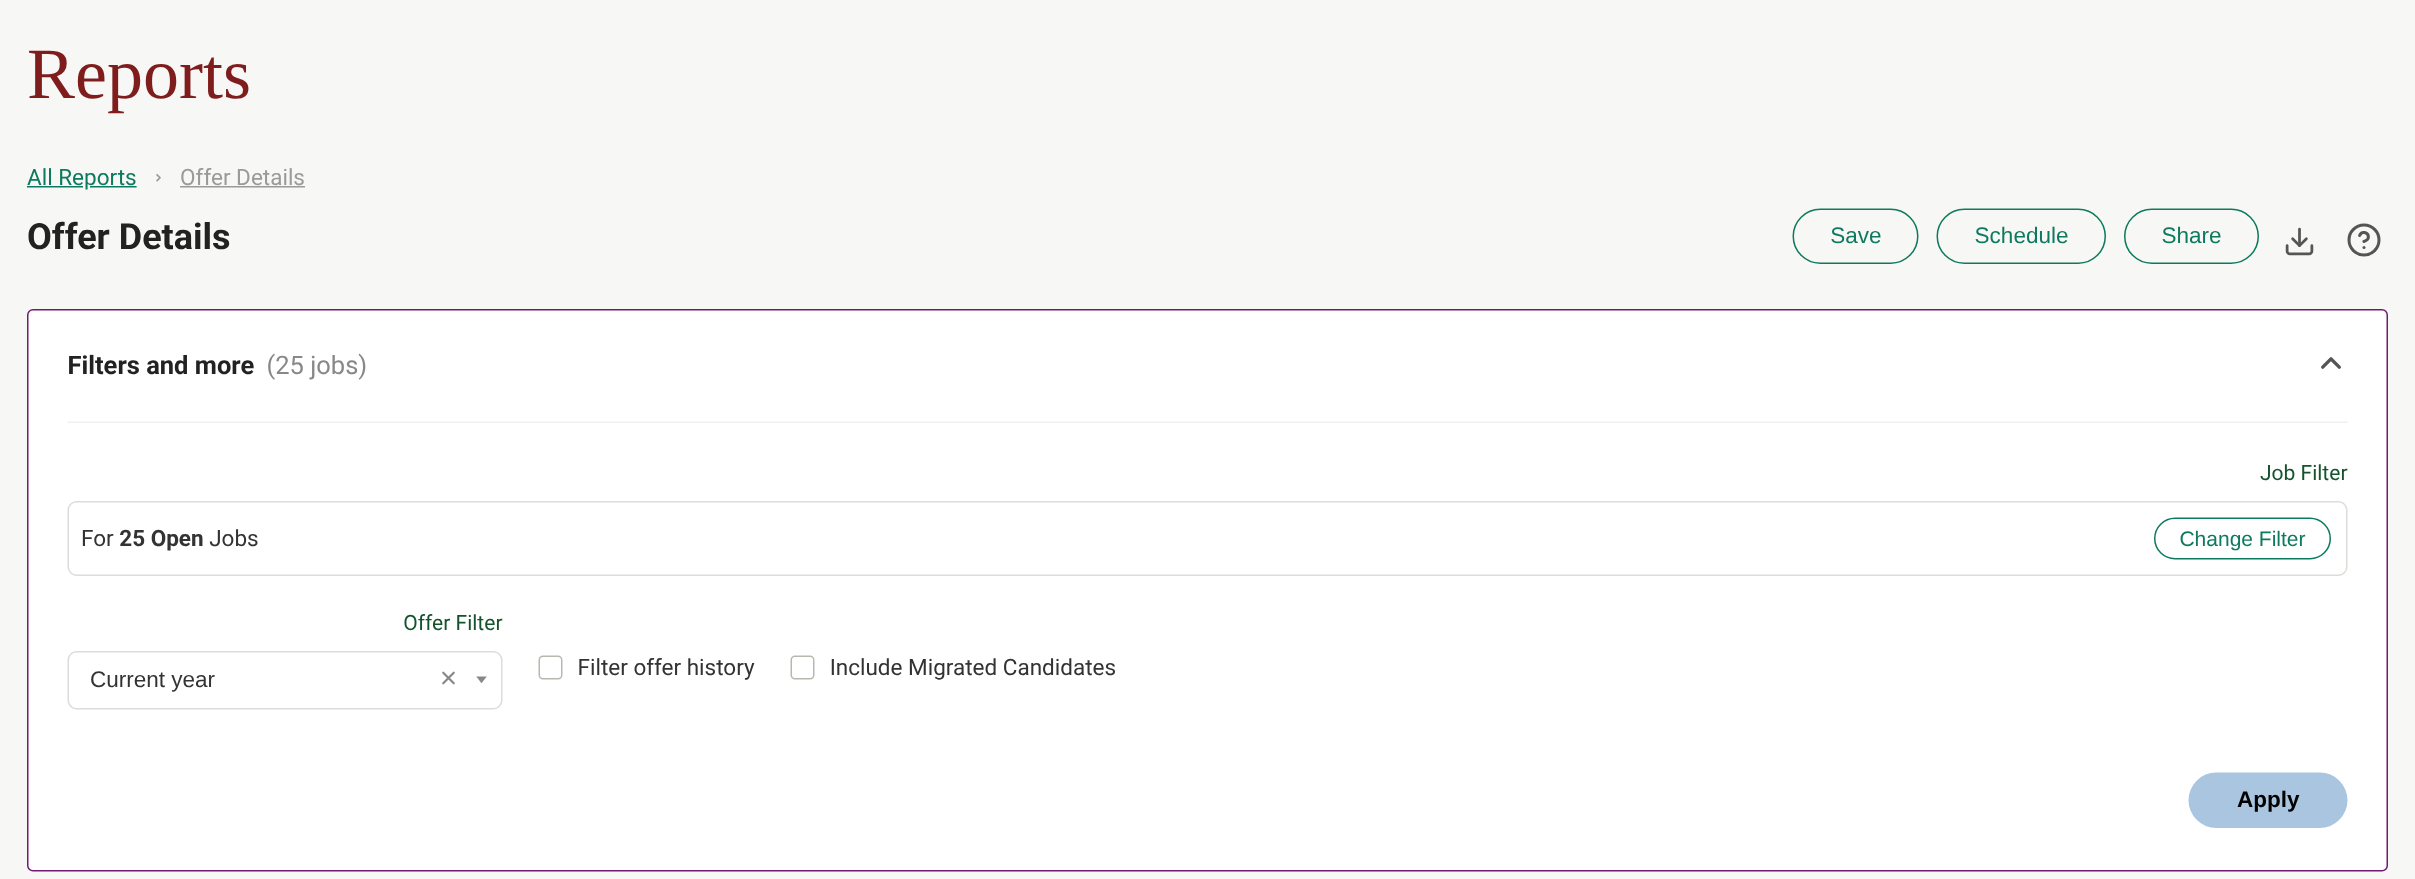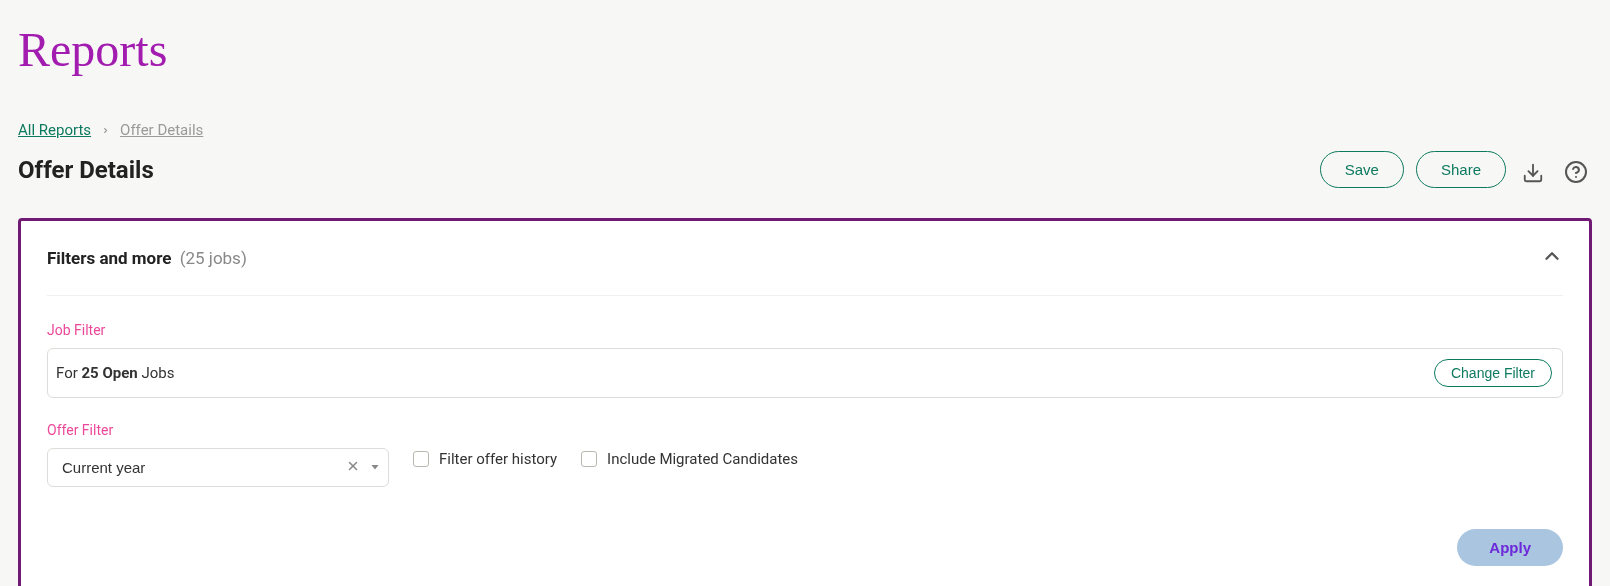--- a/index.html
+++ b/index.html
@@ -7,22 +7,22 @@
       font-family: -apple-system, BlinkMacSystemFont, "Segoe UI", Roboto, Helvetica, Arial, sans-serif;
       background: #f7f7f5;
       color: #333;
       padding: 16px 18px;
       width: 1610px;
     }
     .page-title {
       font-family: Georgia, "Times New Roman", serif;
       font-size: 48px;
       font-weight: 400;
-      color: #a21caf;
-      margin-bottom: 44px;
+      color: #7f1d1d;
+      margin-bottom: 32px;
       margin-top: 6px;
     }
     .breadcrumb {
       display: flex;
       align-items: flex-start;
       gap: 10px;
       font-size: 15px;
       margin-bottom: 12px;
     }
     .breadcrumb a.link {
@@ -65,21 +65,21 @@
       background: transparent;
       border: none;
       cursor: pointer;
       padding: 4px;
       display: flex;
       align-items: center;
       justify-content: center;
     }
     .panel {
       background: #fff;
-      border: 3px solid #701a75;
+      border: 1px solid #701a75;
       border-radius: 4px;
       padding: 24px 26px 28px;
     }
     .panel-header {
       display: flex;
       align-items: center;
       justify-content: space-between;
       padding-bottom: 24px;
       border-bottom: 1px solid #f0f0ec;
       margin-bottom: 26px;
@@ -89,23 +89,24 @@
       font-weight: 700;
       color: #222;
     }
     .panel-title .count {
       font-weight: 400;
       color: #888;
       margin-left: 4px;
     }
     .field-label {
       font-size: 14px;
-      color: #ec4899;
+      color: #14532d;
       margin-bottom: 10px;
       display: block;
+      text-align: right;
     }
     .job-filter-row {
       display: flex;
       align-items: center;
       justify-content: space-between;
       border: 1px solid #dcdcd8;
       border-radius: 6px;
       padding: 10px 10px 10px 8px;
       margin-bottom: 24px;
     }
@@ -127,21 +128,21 @@
       cursor: pointer;
     }
     .row-controls {
       display: flex;
       align-items: flex-start;
       gap: 24px;
     }
     .offer-created-block { }
     .select-wrap {
       position: relative;
-      width: 342px;
+      width: 290px;
       text-decoration: underline;
     }
     .select-input {
       width: 100%;
       border: 1px solid #dcdcd8;
       border-radius: 6px;
       padding: 10px 60px 10px 14px;
       font-size: 15px;
       color: #333;
       cursor: default;
@@ -176,21 +177,21 @@
       border-radius: 3px;
       background: #fff;
     }
     .panel-footer {
       display: flex;
       justify-content: flex-end;
       margin-top: 42px;
     }
     .apply-btn {
       background: #a9c5e0;
-      color: #6d28d9;
+      color: #000000;
       border: none;
       border-radius: 999px;
       padding: 10px 32px;
       font-size: 15px;
       font-weight: 600;
       cursor: default;
       opacity: 1;
     }
   </style>
 </head>
@@ -205,20 +206,21 @@
         <polyline points="9 18 15 12 9 6"></polyline>
       </svg>
   </span>
   <span class="current">Offer Details</span>
 </nav>
 
 <div class="header-row">
   <h2 class="report-title">Offer Details</h2>
   <div class="actions">
     <button class="btn-outline">Save</button>
+    <button class="btn-outline">Schedule</button>
     <button class="btn-outline">Share</button>
     <button class="icon-btn">
       <svg width="22" height="22" viewBox="0 0 24 24" fill="none" stroke="#555" stroke-width="2" stroke-linecap="round" stroke-linejoin="round">
           <path d="M21 15v4a2 2 0 0 1-2 2H5a2 2 0 0 1-2-2v-4"></path>
           <polyline points="7 10 12 15 17 10"></polyline>
           <line x1="12" y1="15" x2="12" y2="3"></line>
         </svg>
     </button>
     <button class="icon-btn">
       <svg width="24" height="24" viewBox="0 0 24 24" fill="none" stroke="#555" stroke-width="2" stroke-linecap="round" stroke-linejoin="round">

